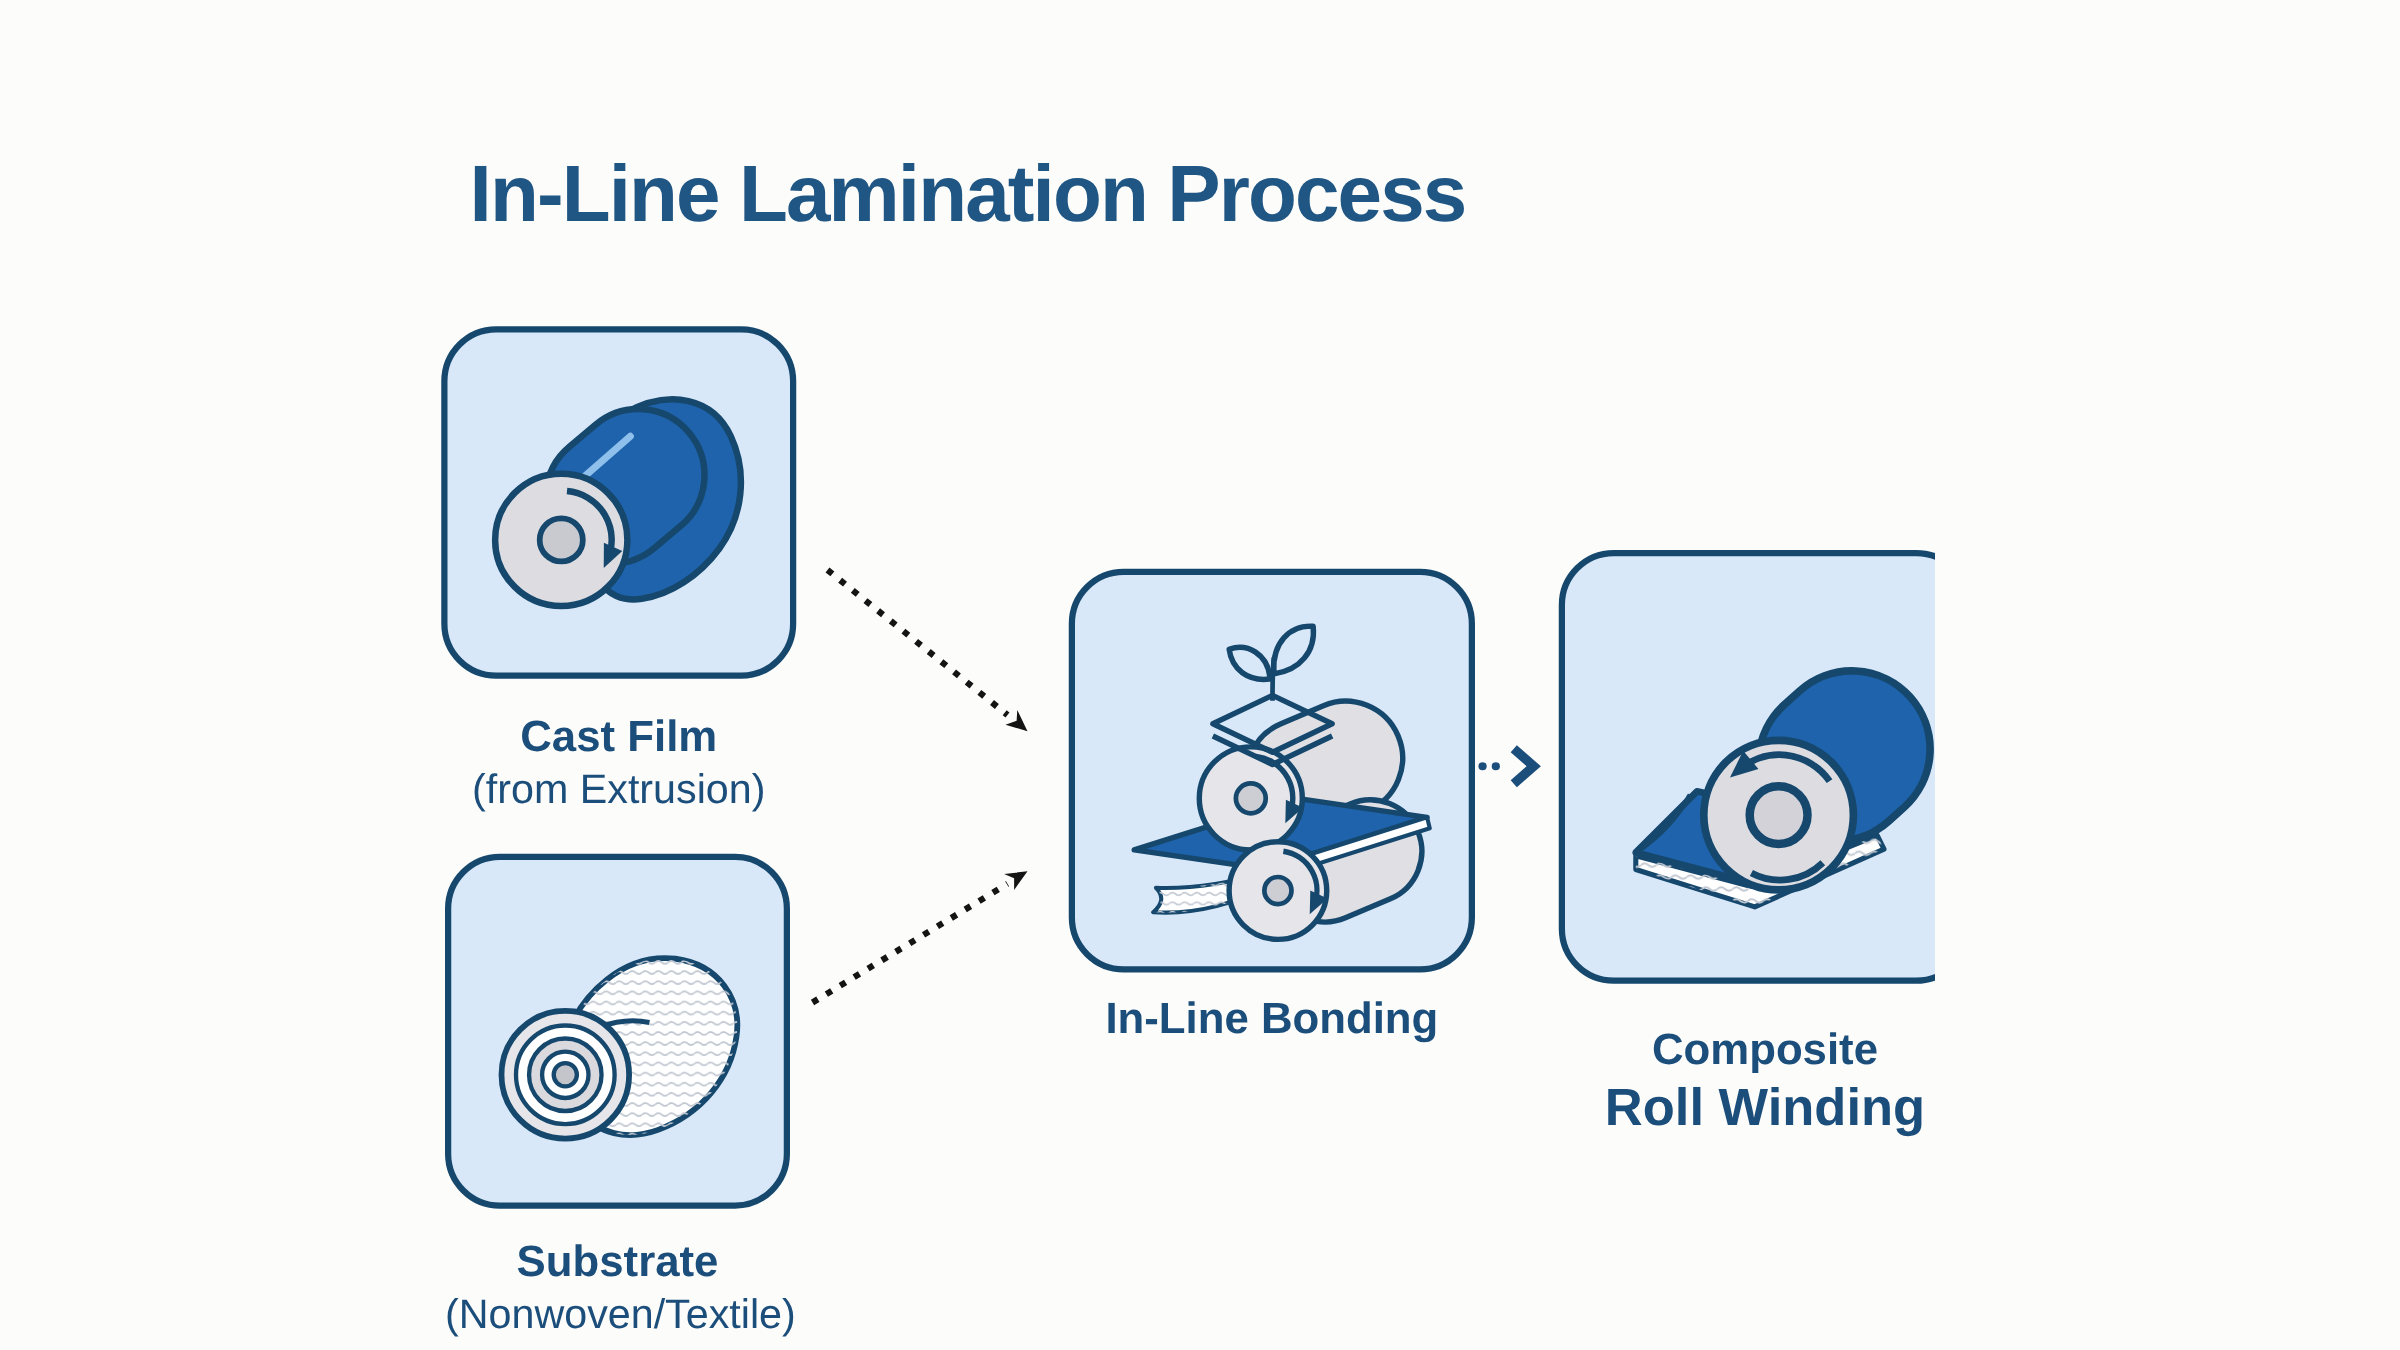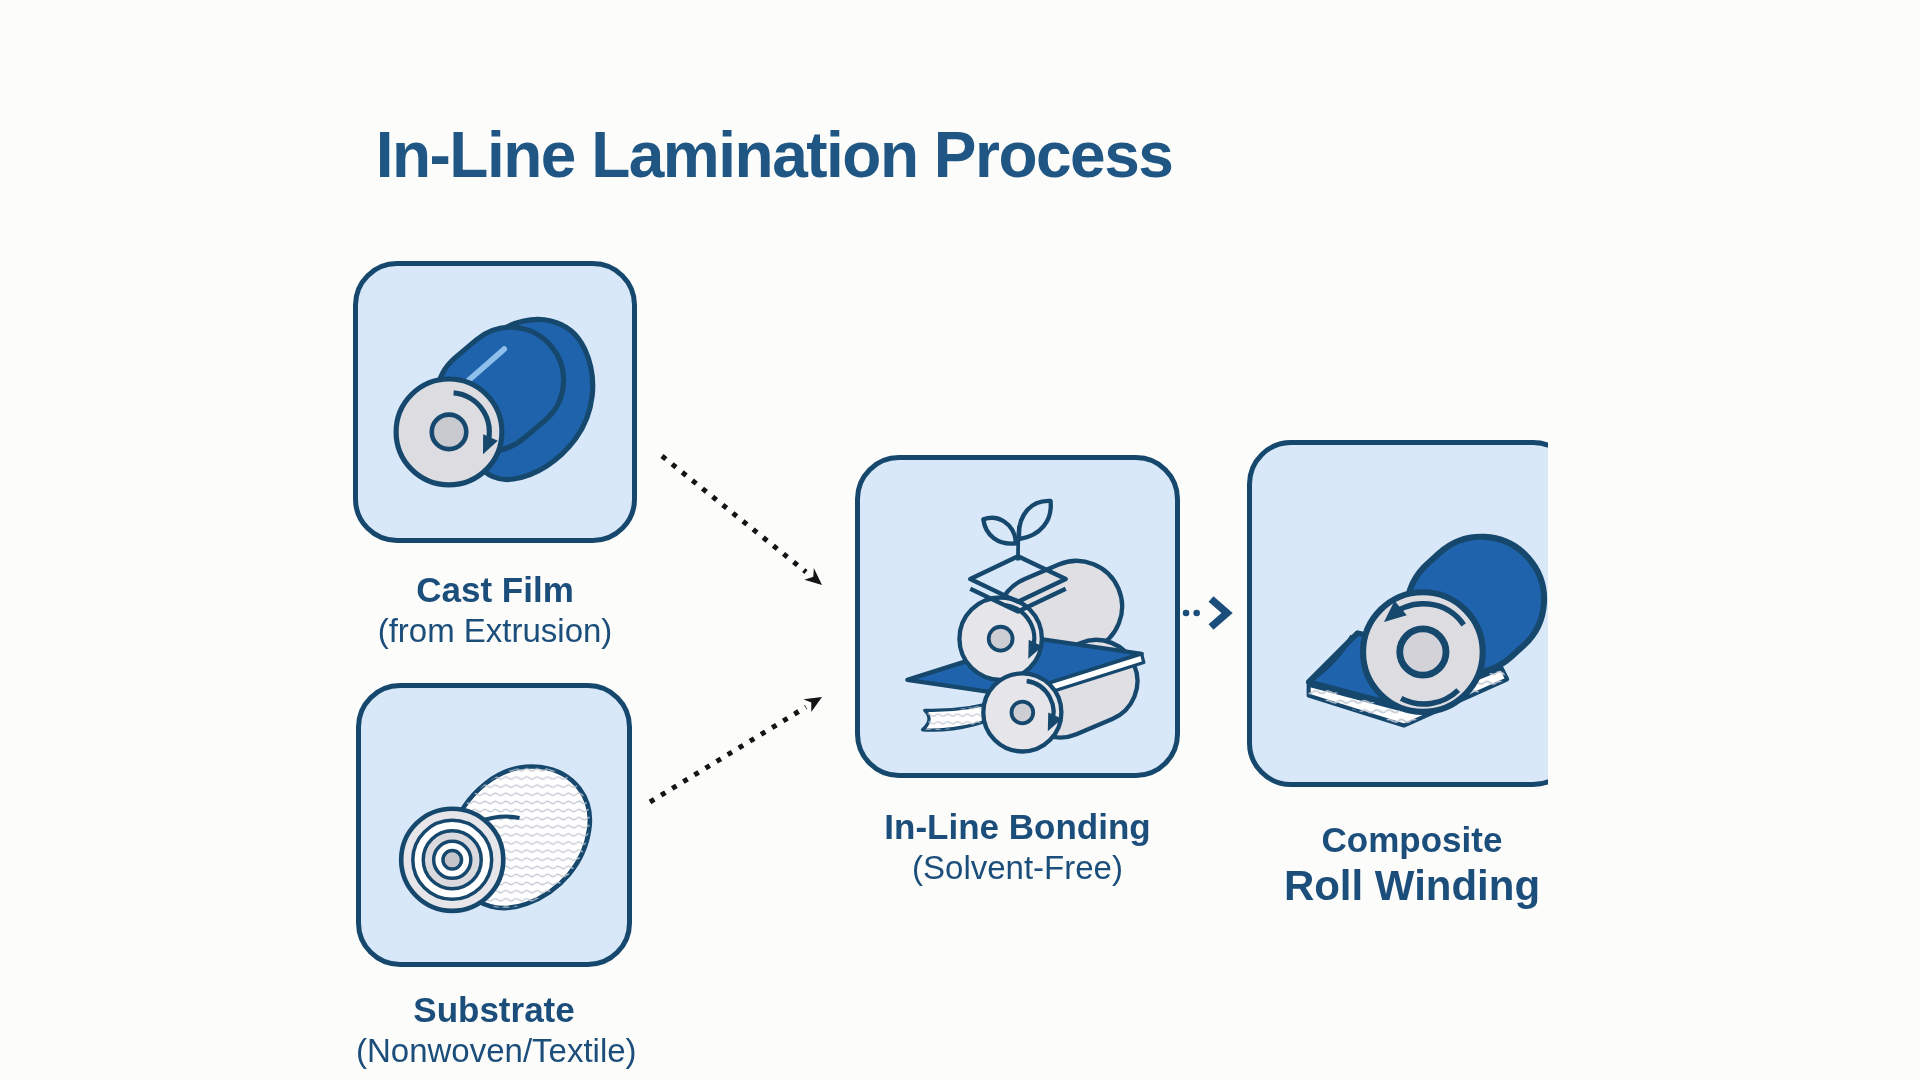--- a/index.html
+++ b/index.html
@@ -102,23 +102,22 @@
 
         <g>
           <path d="M130,78 C130,66 130,56 131,46" stroke="#16486e" stroke-width="3.5" fill="none"></path>
           <path d="M128,62 C112,64 100,55 98,40 C112,35 126,44 128,60 Z" fill="#d9e8f8" stroke="#16486e" stroke-width="4" stroke-linejoin="round"></path>
           <path d="M131,56 C130,36 142,22 160,23 C162,42 150,55 132,58 Z" fill="#d9e8f8" stroke="#16486e" stroke-width="4" stroke-linejoin="round"></path>
           <path d="M130,74 L174,95 L130,116 L86,95 Z" fill="none" stroke="#16486e" stroke-width="4" stroke-linejoin="round"></path>
           <path d="M86,104 L130,125 L174,104" fill="none" stroke="#16486e" stroke-width="4" stroke-linejoin="round"></path>
         </g>
       </svg>
     </div>
-    <div class="label" style="margin-top:28px;">
+    <div class="label" style="margin-top:16px;">
       <div class="t">In-Line Bonding</div>
-      <div class="s">(Solvent-Free)</div>
     </div>
   </div>
 
   <div class="node" style="left:1247px;top:440px;width:330px;">
     <div class="box" style="width:330px;height:347px;">
       <svg width="272" height="272" viewBox="0 0 200 200">
         <defs>
           <pattern id="tex4" width="9" height="7" patternUnits="userSpaceOnUse">
             <path d="M0,3.5 Q2.25,1.5 4.5,3.5 T9,3.5" stroke="#c3c9d2" stroke-width="1.2" fill="none"></path>
           </pattern>

